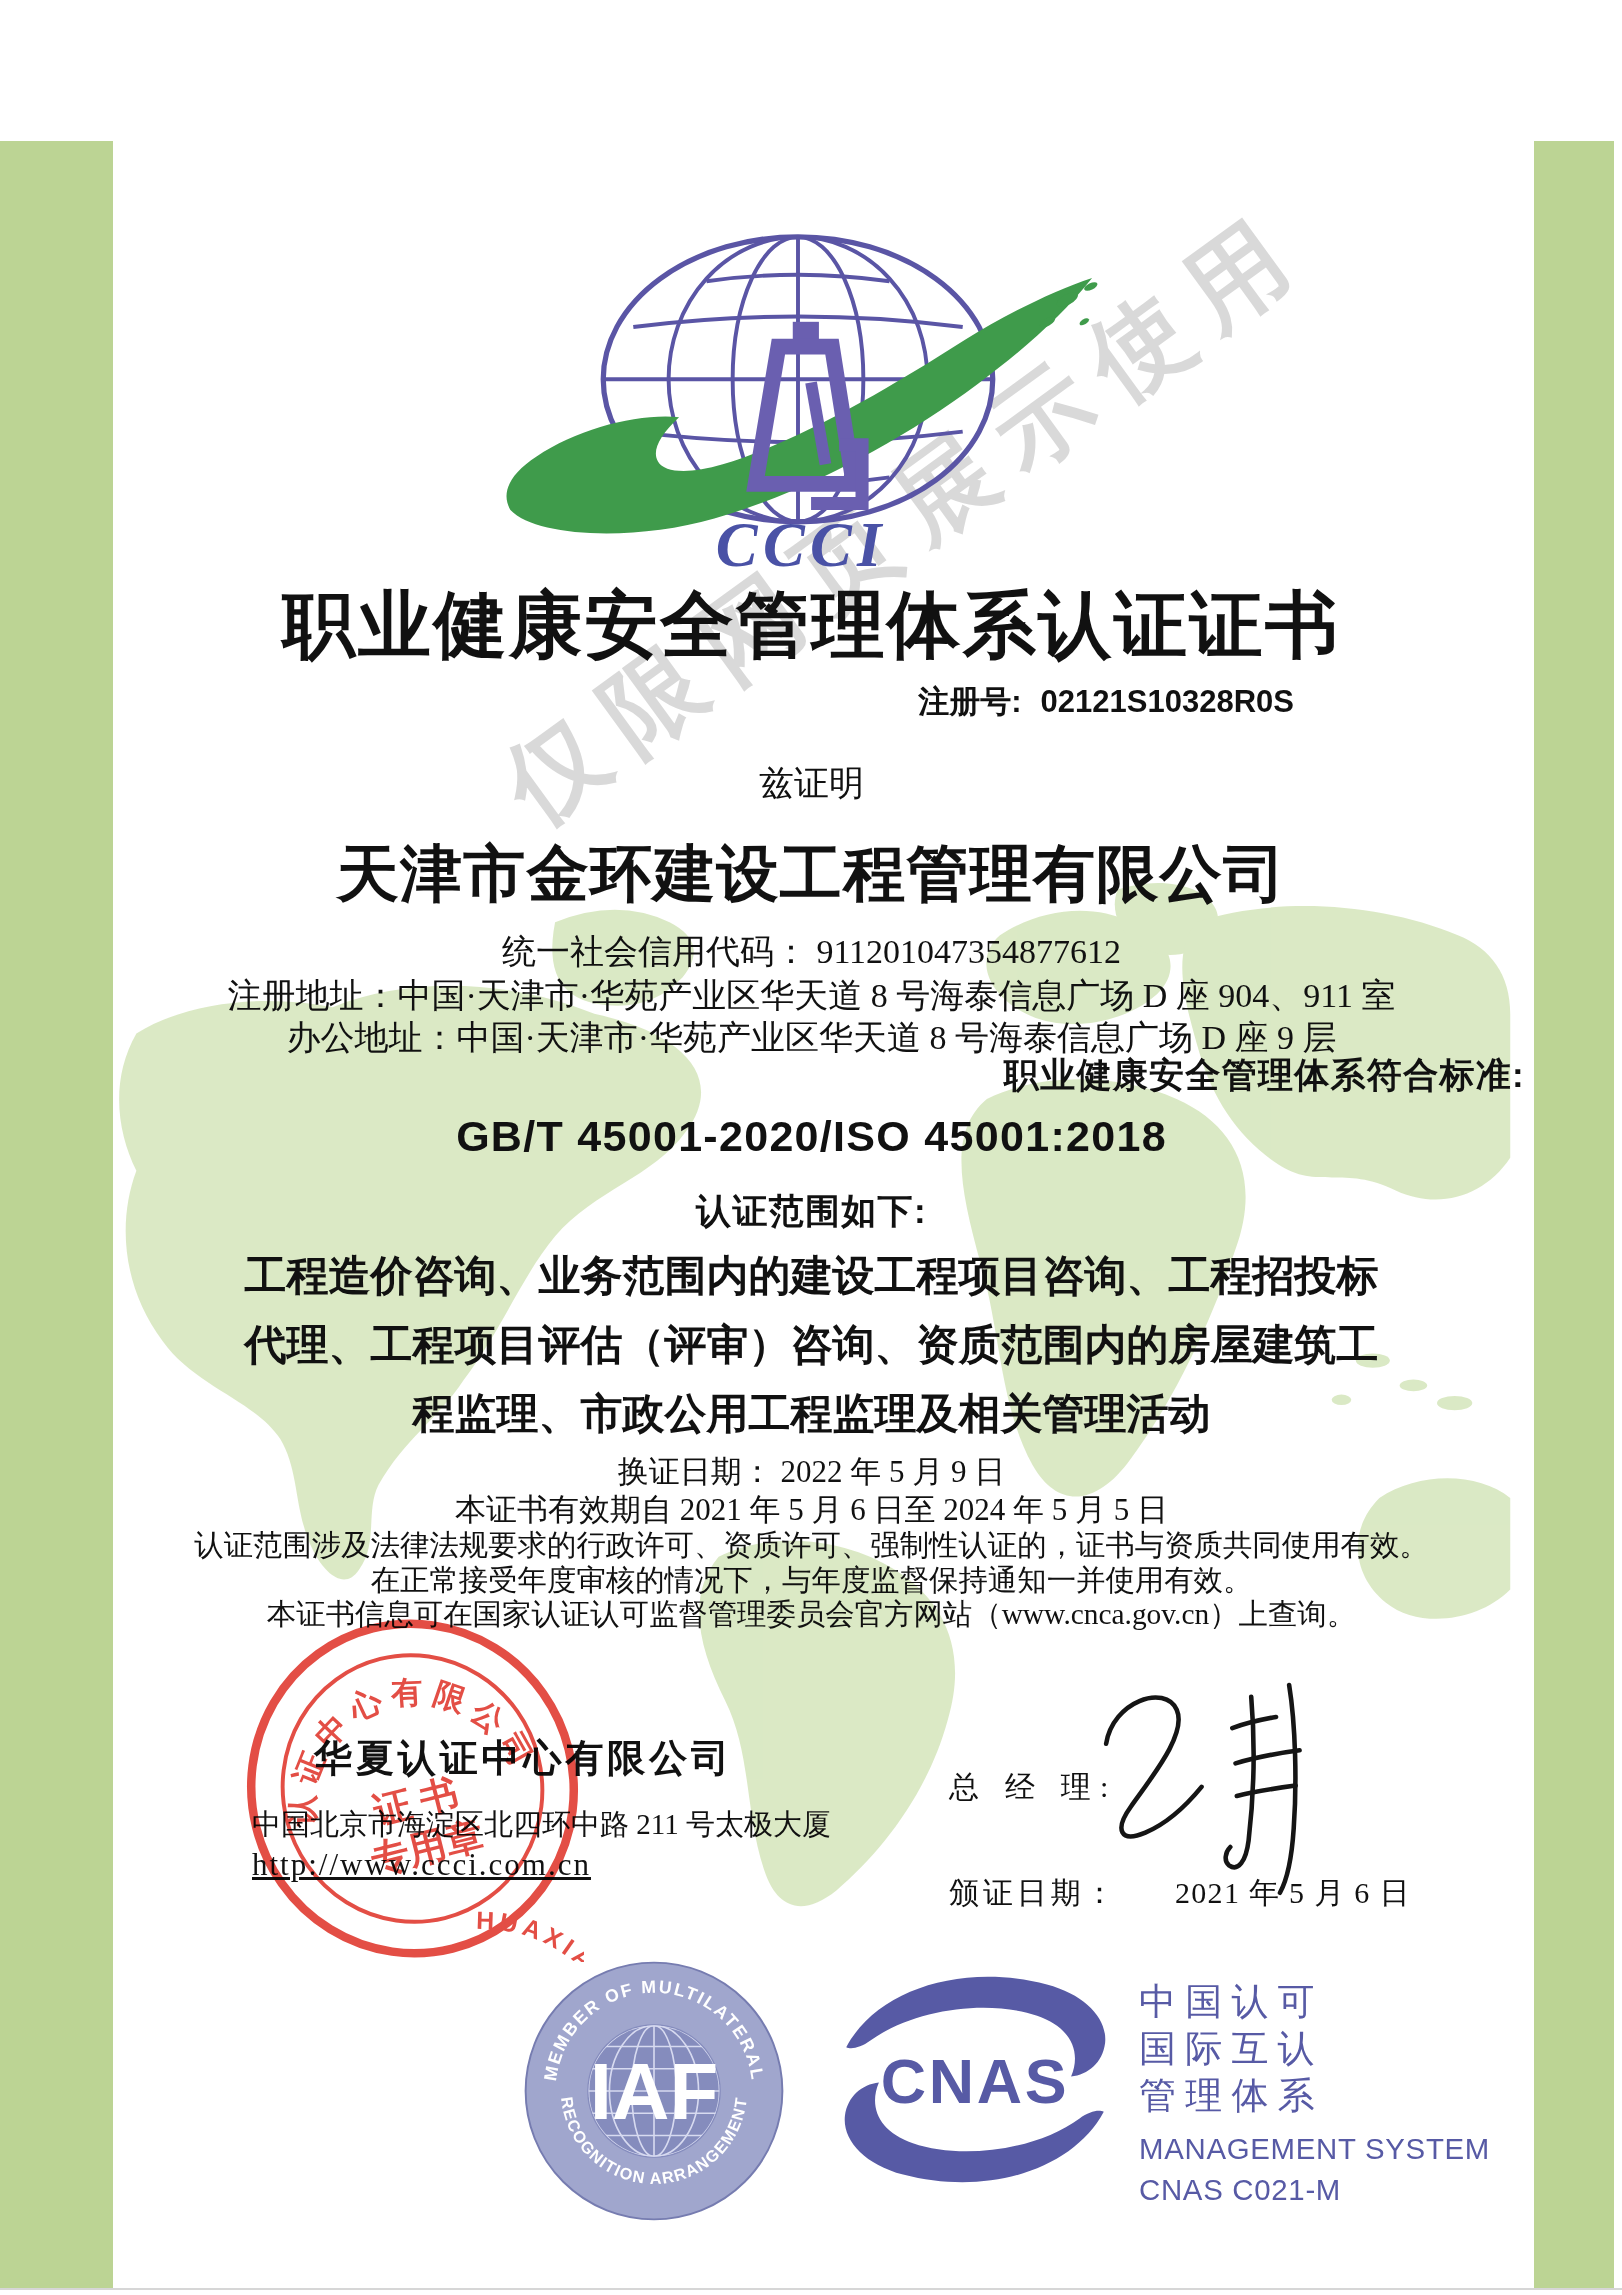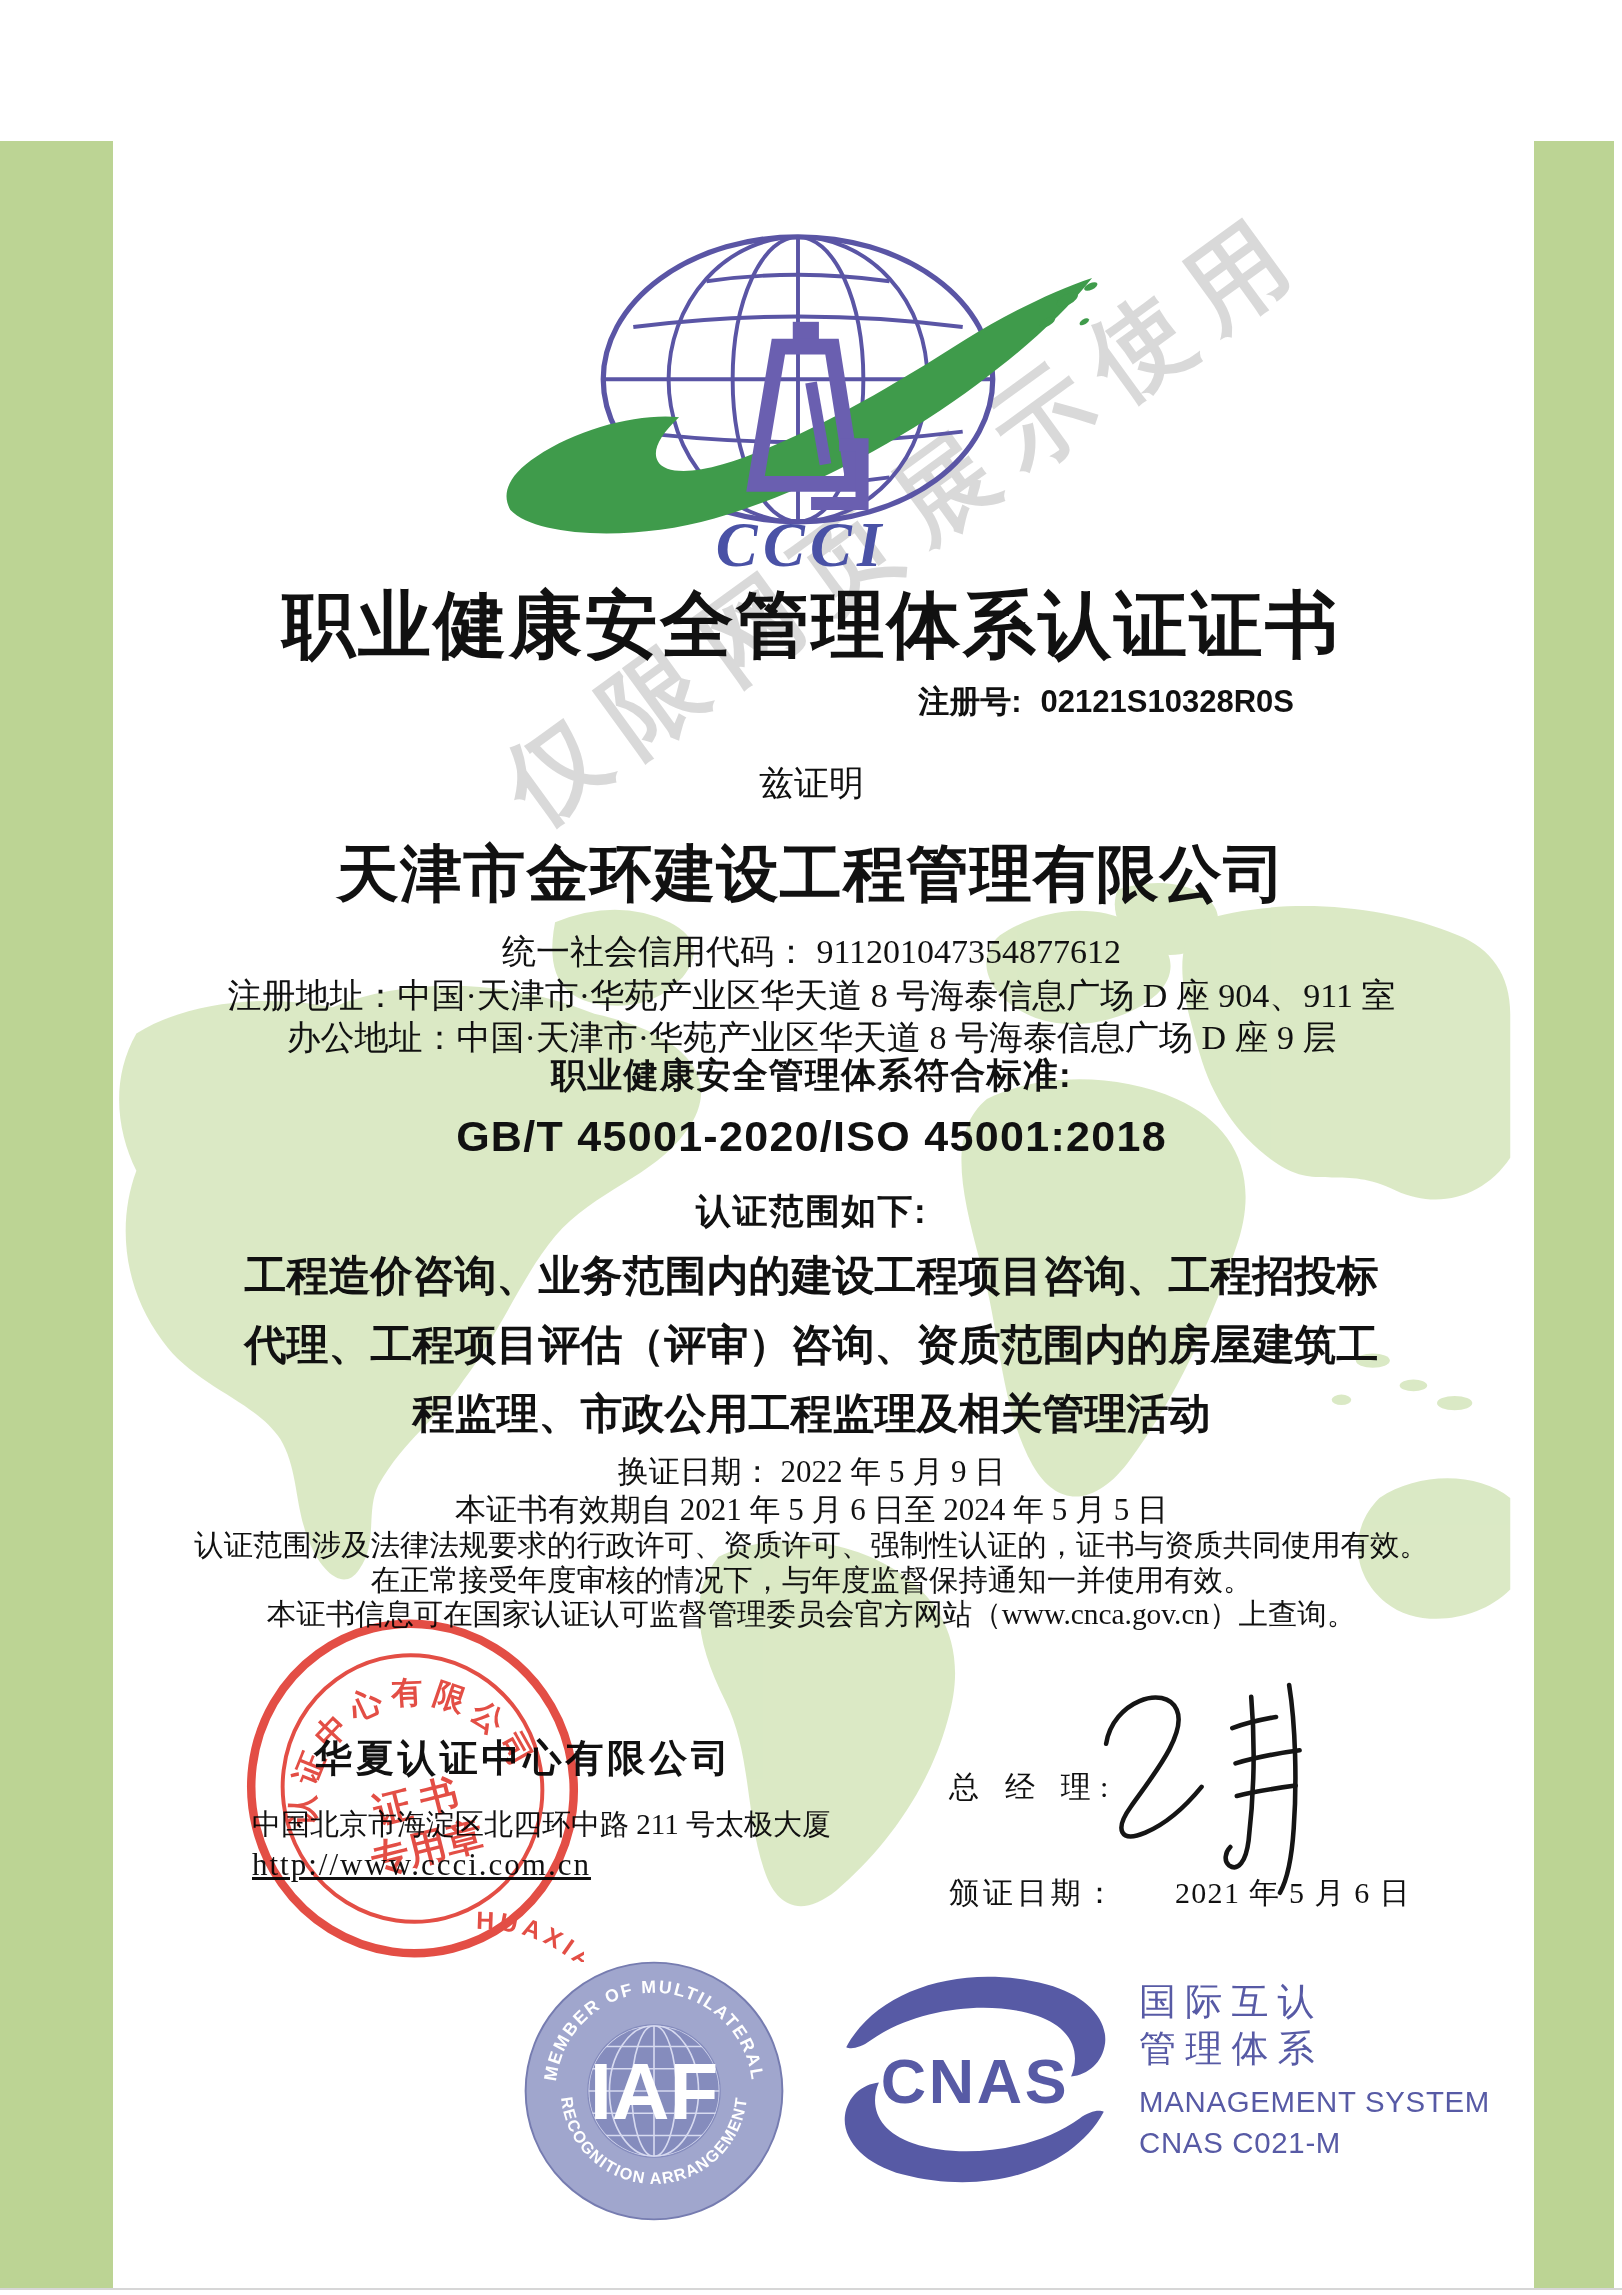--- a/index.html
+++ b/index.html
@@ -19,21 +19,21 @@
   .title{top:577px;font-size:73px;font-weight:bold;letter-spacing:2.6px;white-space:nowrap;}
   .regline{left:97px;top:681px;width:1197px;text-align:right;
            font-family:"Liberation Sans","DejaVu Sans",sans-serif;font-size:31px;font-weight:bold;}
   .certify{top:760px;font-size:35px;}
   .company{top:832px;font-size:62px;font-weight:bold;letter-spacing:1.3px;white-space:nowrap;}
   .line52{font-size:34px;white-space:nowrap;}
   .credit{top:929px;}
   .regaddr{top:973px;}
   .offaddr{top:1015px;}
   .h-sans{font-family:"Liberation Sans","DejaVu Sans",sans-serif;font-weight:bold;}
-  .stdintro{top:1052px;font-size:35px;letter-spacing:1.3px;}
+  .stdintro{top:1052px;font-size:35px;letter-spacing:1.3px;text-align:right;}
   .standard{top:1112px;font-size:43px;letter-spacing:1.3px;}
   .scopeintro{top:1188px;font-size:35px;letter-spacing:1.3px;}
   .scope{top:1242px;font-size:42px;font-weight:bold;line-height:69px;white-space:nowrap;}
   .small48{font-size:31px;white-space:nowrap;}
   .renewal{top:1451px;}
   .validity{top:1489px;}
   .note{font-size:29.4px;white-space:nowrap;}
   .note1{top:1526px;} .note2{top:1561px;} .note3{top:1595px;}
   .issuer{left:314px;top:1733px;font-size:38px;font-weight:bold;letter-spacing:3.9px;white-space:nowrap;}
   .issuer-addr{left:252px;top:1805px;font-size:29px;white-space:nowrap;}
@@ -221,20 +221,21 @@
     <g fill="#575aa5">
       <path d="M8,118 C55,30 185,-12 315,22 C375,38 408,75 404,112 C400,142 378,160 352,163
                C368,125 352,88 300,70 C225,44 110,60 45,108 C30,119 15,122 8,118 Z"></path>
       <path d="M402,217 C355,305 225,347 95,313 C35,297 2,260 6,223 C10,193 32,175 58,172
                C42,210 58,247 110,265 C185,291 300,275 365,227 C380,216 395,213 402,217 Z"></path>
     </g>
     <text x="205" y="203" text-anchor="middle" fill="#575aa5" font-family="Liberation Sans, DejaVu Sans, sans-serif" font-size="96" font-weight="bold" letter-spacing="4">CNAS</text>
   </svg>
 
   <div class="abs cnas-block">
+    <div class="cnas-zh">中国认可</div>
     <div class="cnas-zh">国际互认</div>
     <div class="cnas-zh">管理体系</div>
     <div class="cnas-en cnas-en1">MANAGEMENT SYSTEM</div>
     <div class="cnas-en">CNAS C021-M</div>
   </div>
 
 </div>
 
 
 </body></html>

